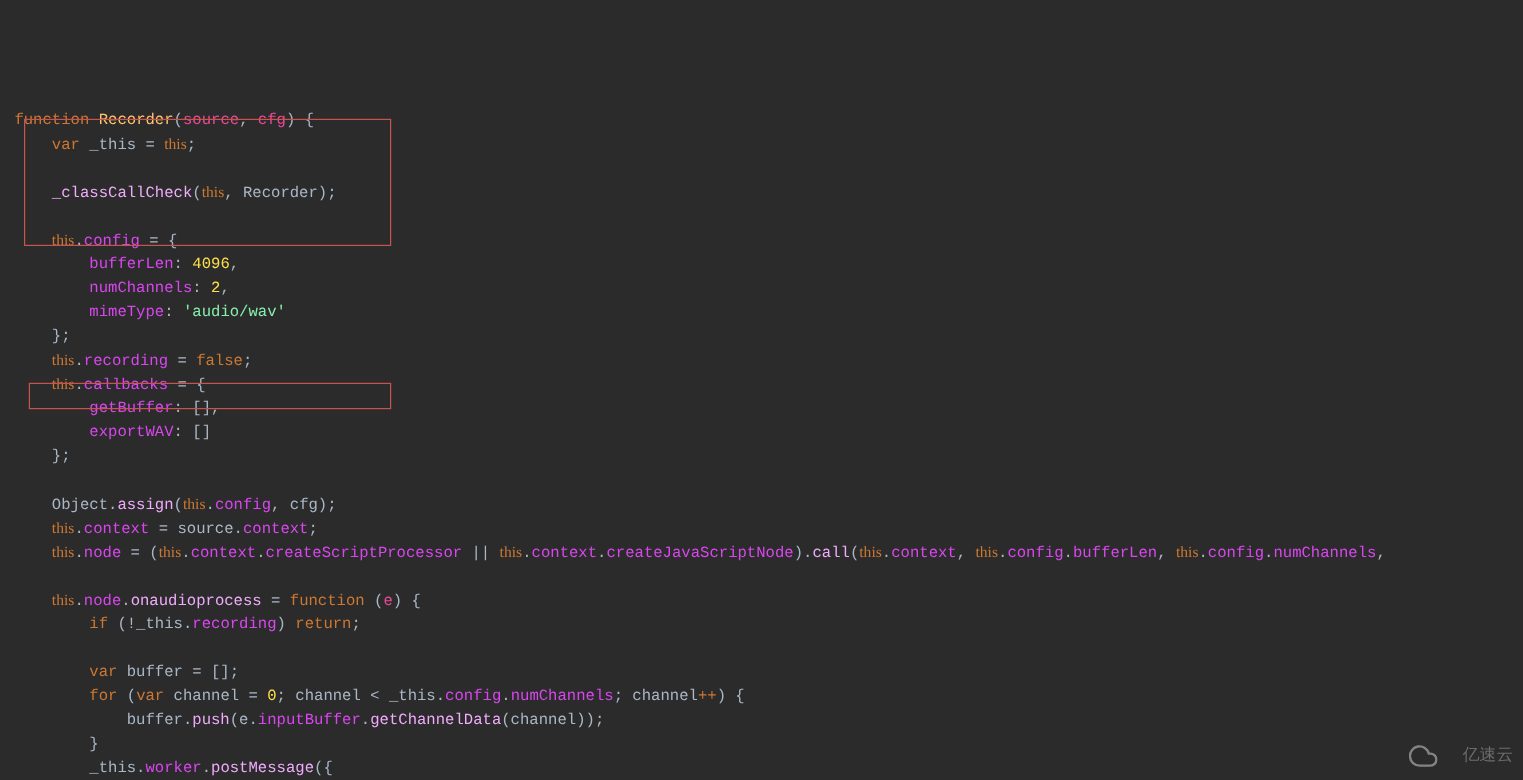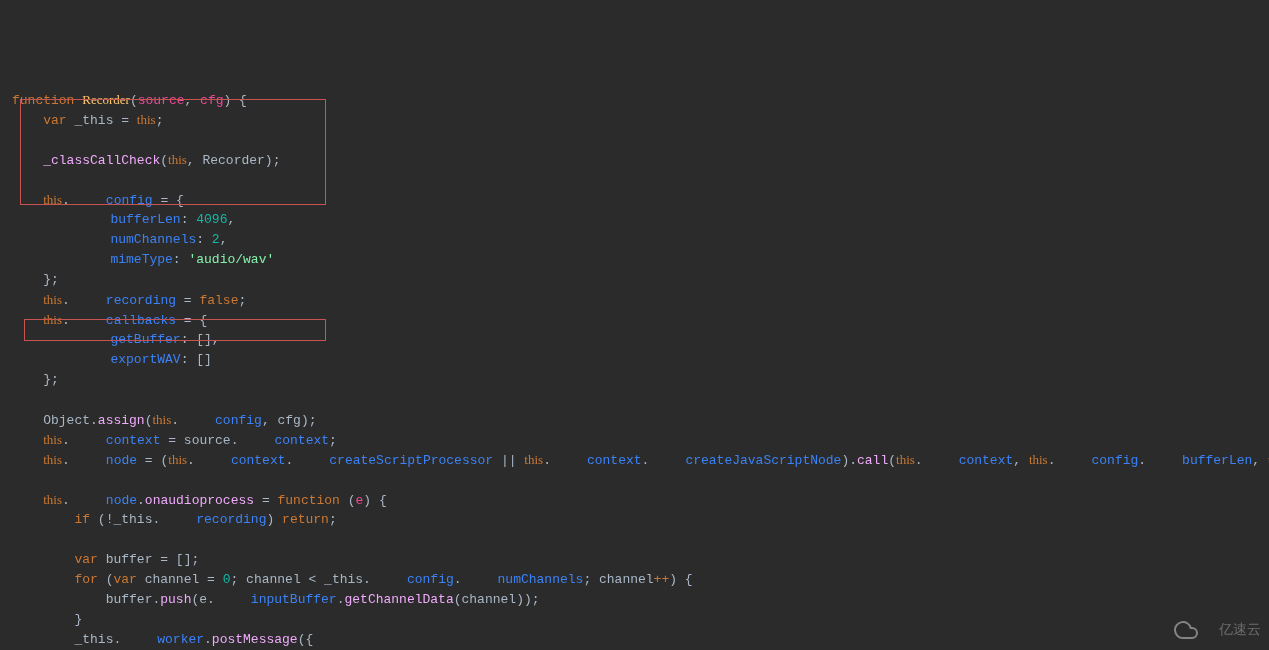--- a/index.html
+++ b/index.html
@@ -19,25 +19,25 @@
       height: 650px;
       overflow: hidden;
       white-space: pre;
     }
     .line {
       padding-left: 12px;
       height: 20px;
       white-space: pre;
     }
     .keyword { color: #cc7832; text-align: center; }
-    .function-name { color: #ffc66d; font-family: Liberation Serif, serif; }
+    .function-name { color: #ffc66d; }
     .param { color: #ec4899; }
     .this { color: #cc7832; font-family: Liberation Serif, serif; }
-    .property { color: #3b82f6; margin-left: 36px; }
-    .number { color: #14b8a6; }
+    .property { color: #d946ef; }
+    .number { color: #fde047; }
     .string { color: #86efac; }
     .bool { color: #cc7832; }
     .method { color: #f0abfc; }
     .highlight-box-1 {
       position: absolute;
       border: 1px solid #c75450;
       pointer-events: none;
     }
     .red-box-1 {
       top: 99px;

